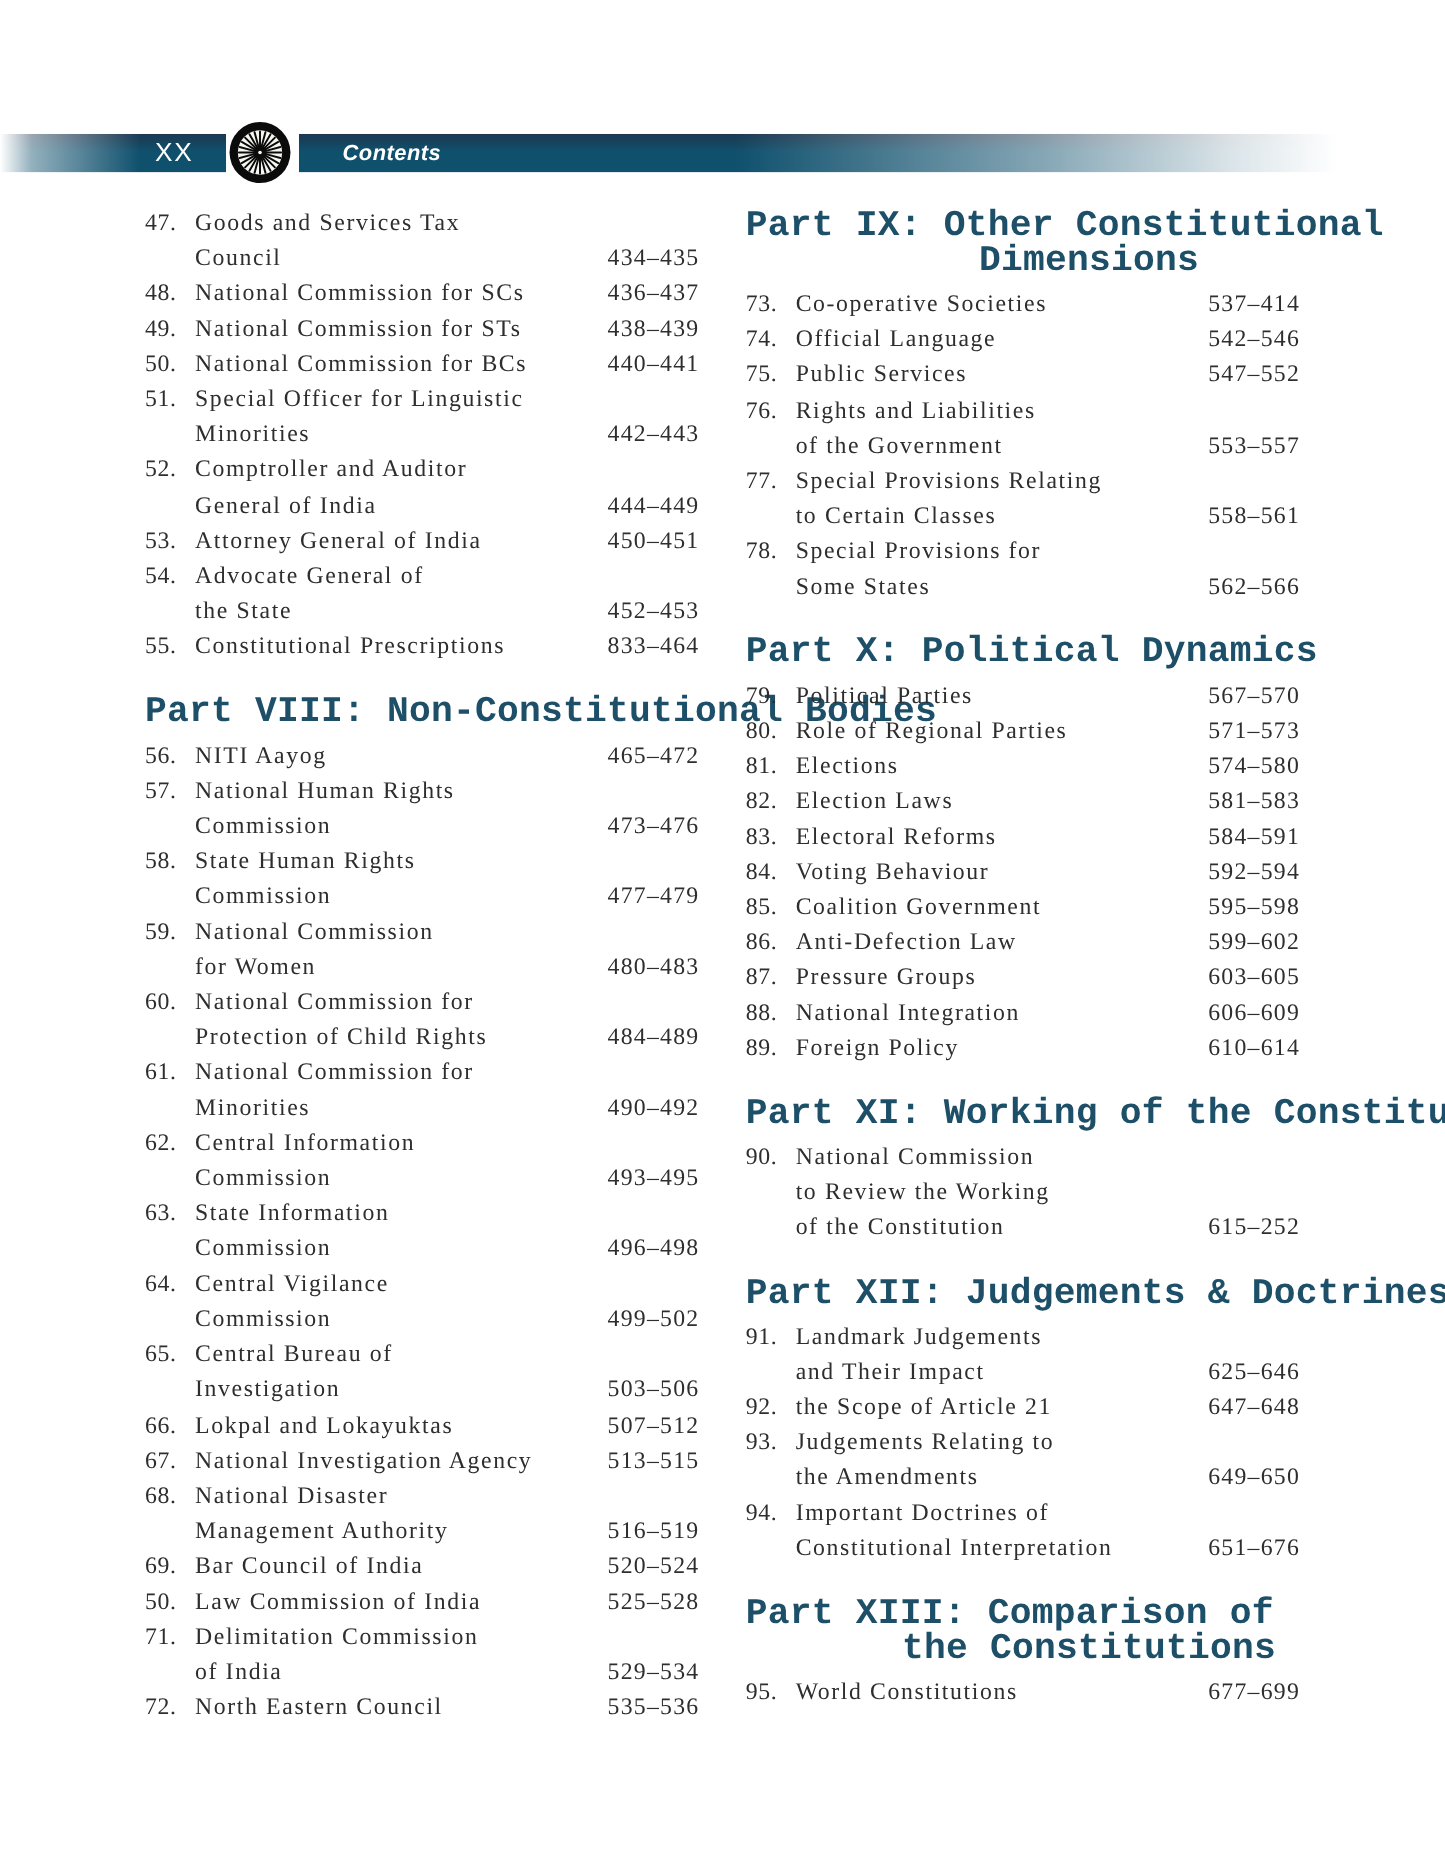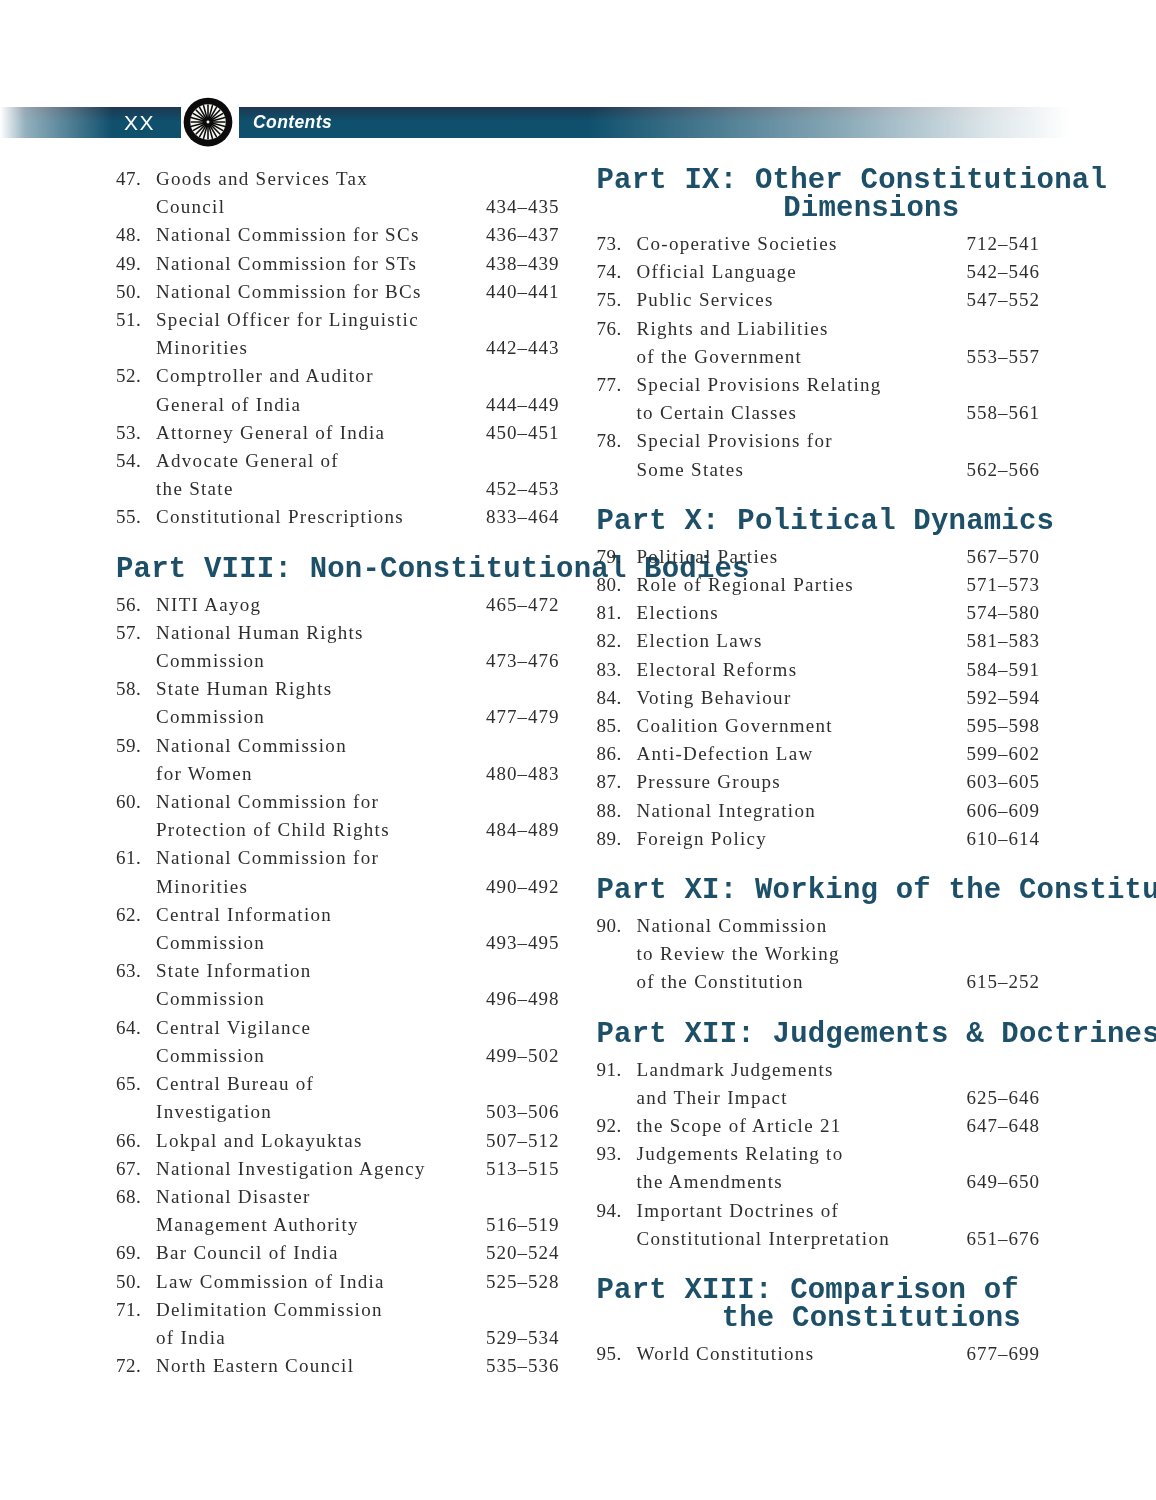--- a/index.html
+++ b/index.html
@@ -32,21 +32,21 @@
     left:239px;width:831px;
     -webkit-mask-image:linear-gradient(to right,#000 0%,#000 42%,rgba(0,0,0,.5) 72%,rgba(0,0,0,.15) 90%,transparent 100%);
     mask-image:linear-gradient(to right,#000 0%,#000 42%,rgba(0,0,0,.5) 72%,rgba(0,0,0,.15) 90%,transparent 100%);
   }
   .page-marker{
     position:absolute;right:26px;top:50%;transform:translateY(-52%);
     font-family:"Liberation Sans",sans-serif;font-weight:400;font-size:21px;
     letter-spacing:1.5px;color:var(--header-text);
   }
   .header-title{
-    position:absolute;left:14px;top:50%;transform:translateY(-52%);
+    position:absolute;left:35px;top:50%;transform:translateY(-52%);
     font-family:"Liberation Sans",sans-serif;font-weight:700;font-style:italic;
     font-size:17.5px;letter-spacing:.4px;color:var(--header-text);
   }
   .emblem{position:absolute;left:183px;top:97px;width:50px;height:50px;}
 
   
   .toc{display:flex;gap:37px;padding:0 116px;margin-top:25px;}
   .col{flex:1;min-width:0;}
 
   .part-heading{
@@ -320,21 +320,21 @@
     <div class="col" id="col-right">
         <div class="part-heading">
           <div class="heading-line">Part IX: Other Constitutional</div>
           <div class="heading-line indent">Dimensions</div>
         </div>
         <div class="entry">
           <span class="num">73.</span>
           <span class="title">
             <div class="tline">Co-operative Societies</div>
           </span>
-          <span class="pages">712–541</span>
+          <span class="pages">537–414</span>
         </div>
         <div class="entry">
           <span class="num">74.</span>
           <span class="title">
             <div class="tline">Official Language</div>
           </span>
           <span class="pages">542–546</span>
         </div>
         <div class="entry">
           <span class="num">75.</span>

